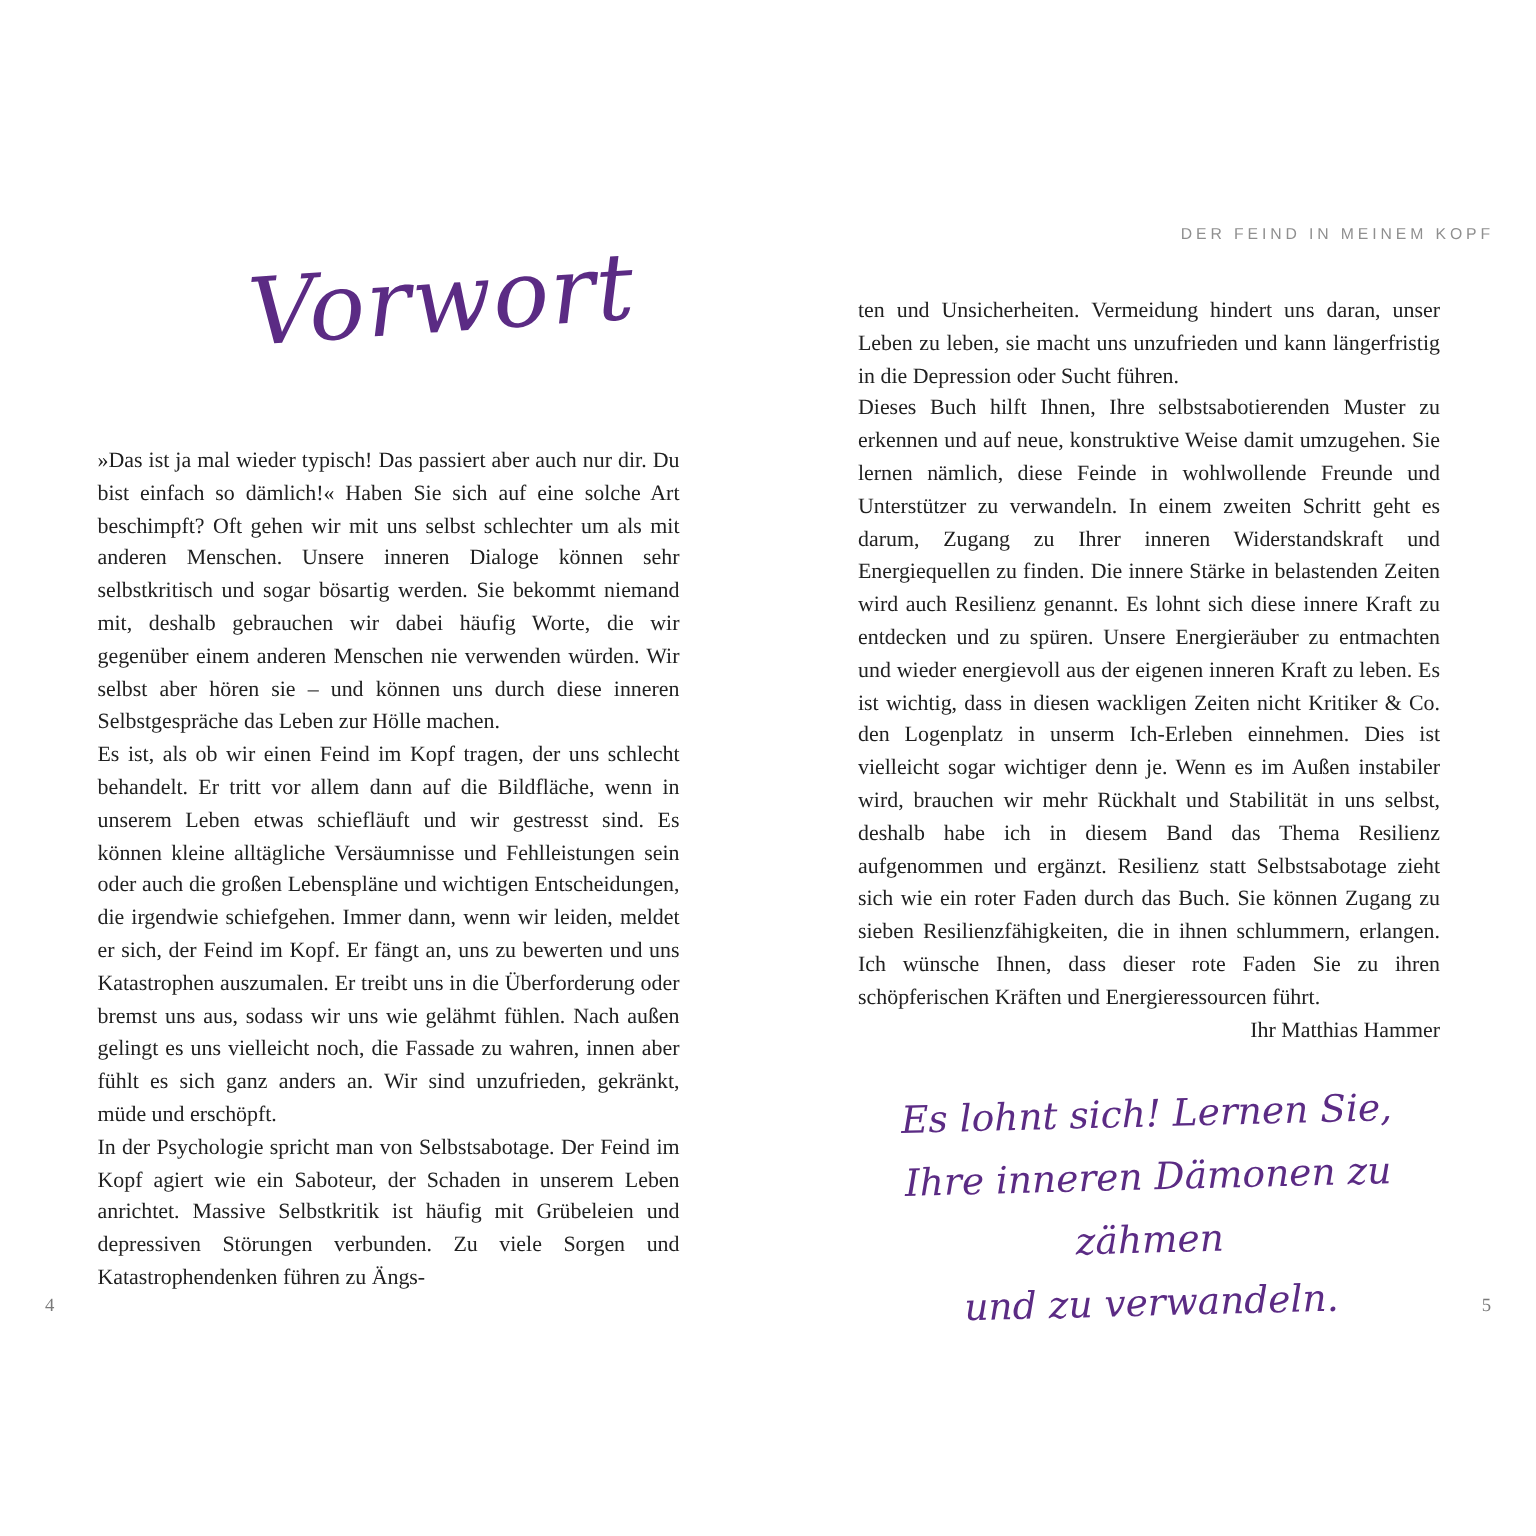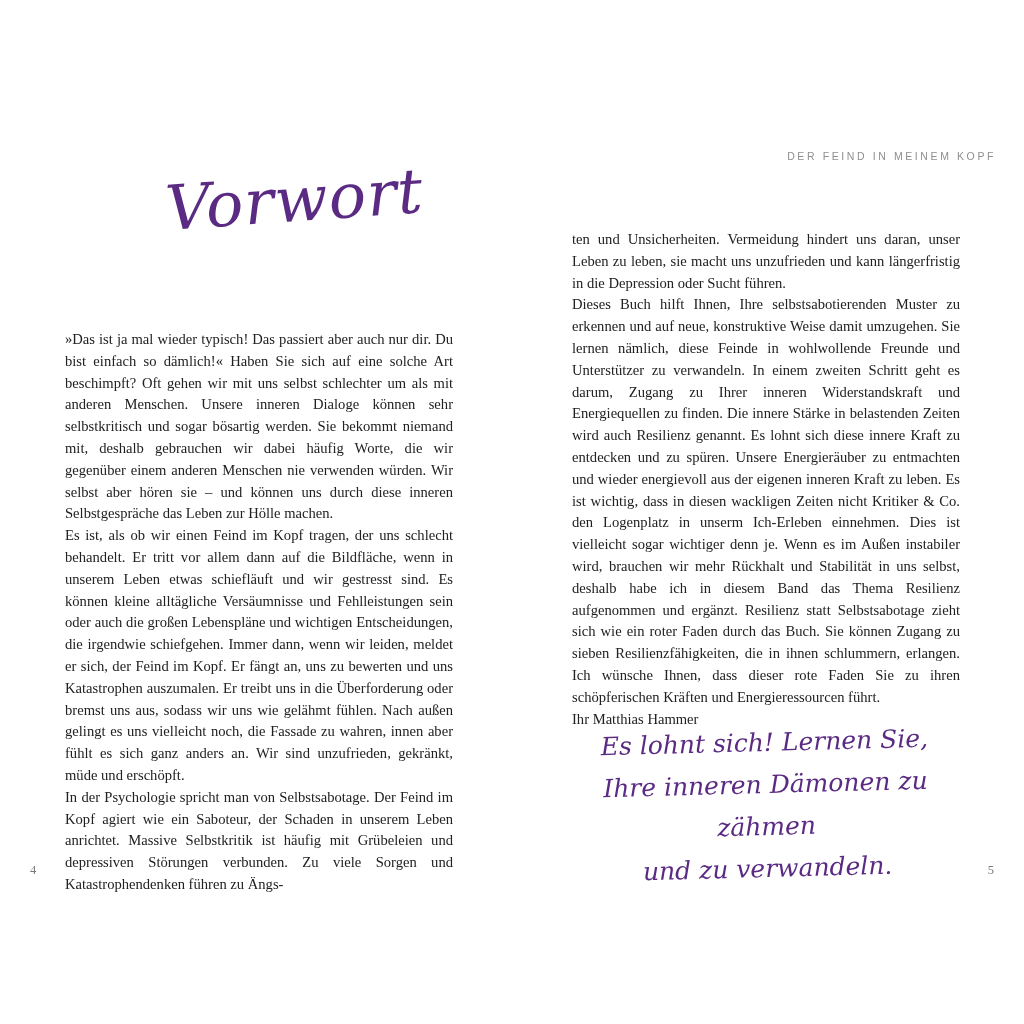--- a/index.html
+++ b/index.html
@@ -39,33 +39,32 @@
     transform-origin: left bottom;
     letter-spacing: 1px;
   }
   .col {
     position: absolute;
     width: 388px;
     font-size: 14.6px;
     line-height: 21.8px;
     text-align: justify;
     hyphens: auto;
-    margin-top: 32px;
     -webkit-hyphens: auto;
   }
   .col-left  { left: 65px;  top: 297px; }
   .col-right { left: 572px; top: 197px; }
   .col p {
     margin: 0;
   }
   .col p.spacer-before {
     margin-top: 21.8px;
   }
   .col p.signature {
-    text-align: left;
+    text-align: right;
   }
   .quote-block {
     position: absolute;
     left: 572px;
     top: 722px;
     width: 388px;
     text-align: center;
     font-family: "DejaVu Serif", serif;
     font-style: italic;
     color: #5b2b84;

